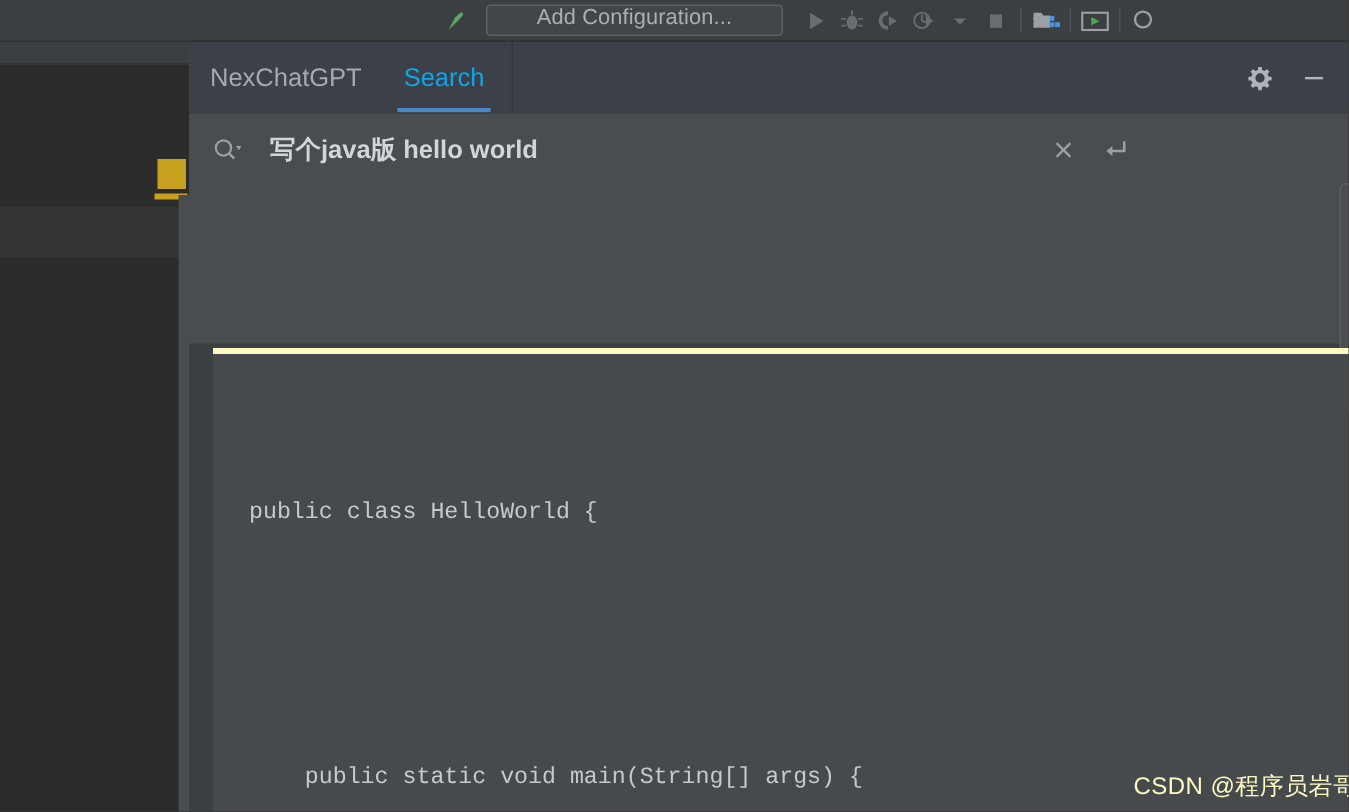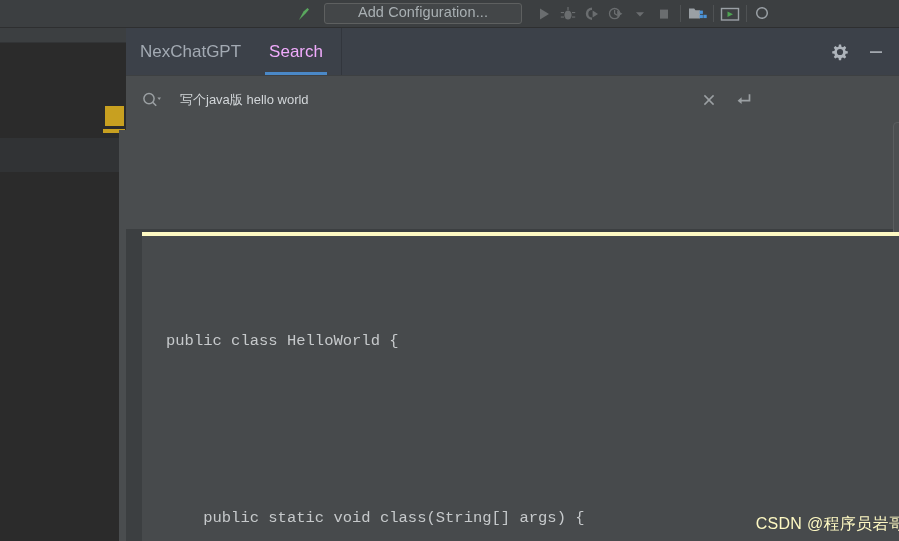--- a/index.html
+++ b/index.html
@@ -123,21 +123,21 @@
   }
   .tab {
     position: relative;
     display: flex;
     align-items: center;
     padding: 0 14px 0 14px;
     font-size: 17px;
     color: #a3aab3;
     height: 47px;
   }
-  .tab.active { color: #f0abfc; }
+  .tab.active { color: #0ea5e9; }
   .tab.active .tab-underline {
     position: absolute;
     left: 10px; right: 10px; bottom: 0;
     height: 3px;
     background: #4a88c7;
   }
   .tab-divider {
     width: 1px;
     background: #32363d;
     margin-left: 4px;
@@ -175,25 +175,26 @@
     align-items: center;
   }
   .search-icon-wrap {
     width: 40px; height: 40px;
     display: flex; align-items: center; justify-content: center;
     flex: 0 0 auto;
     margin-left: 6px;
   }
   .query-text {
     flex: 1 1 auto;
-    font-size: 13px;
+    font-size: 17px;
     color: #d2d6d9;
     padding-left: 8px;
     white-space: nowrap;
     overflow: hidden;
+    font-weight: bold;
   }
   .query-icons {
     display: flex;
     align-items: center;
     gap: 14px;
     padding-right: 14px;
     flex: 0 0 auto;
   }
   .qicon {
     width: 20px; height: 20px;
@@ -415,21 +416,21 @@
       <div class="send-button">
         
         
       </div>
     </div>
 
     <div class="result-area">
       <div class="code-block">
         <div class="code-line">public class HelloWorld {</div>
         <div class="code-line"></div>
-        <div class="code-line">    public static void class(String[] args) {</div>
+        <div class="code-line">    public static void main(String[] args) {</div>
         
         
         
         
       </div>
 
       <div class="watermark">CSDN @程序员岩哥</div>
     </div>
 
   </div>

